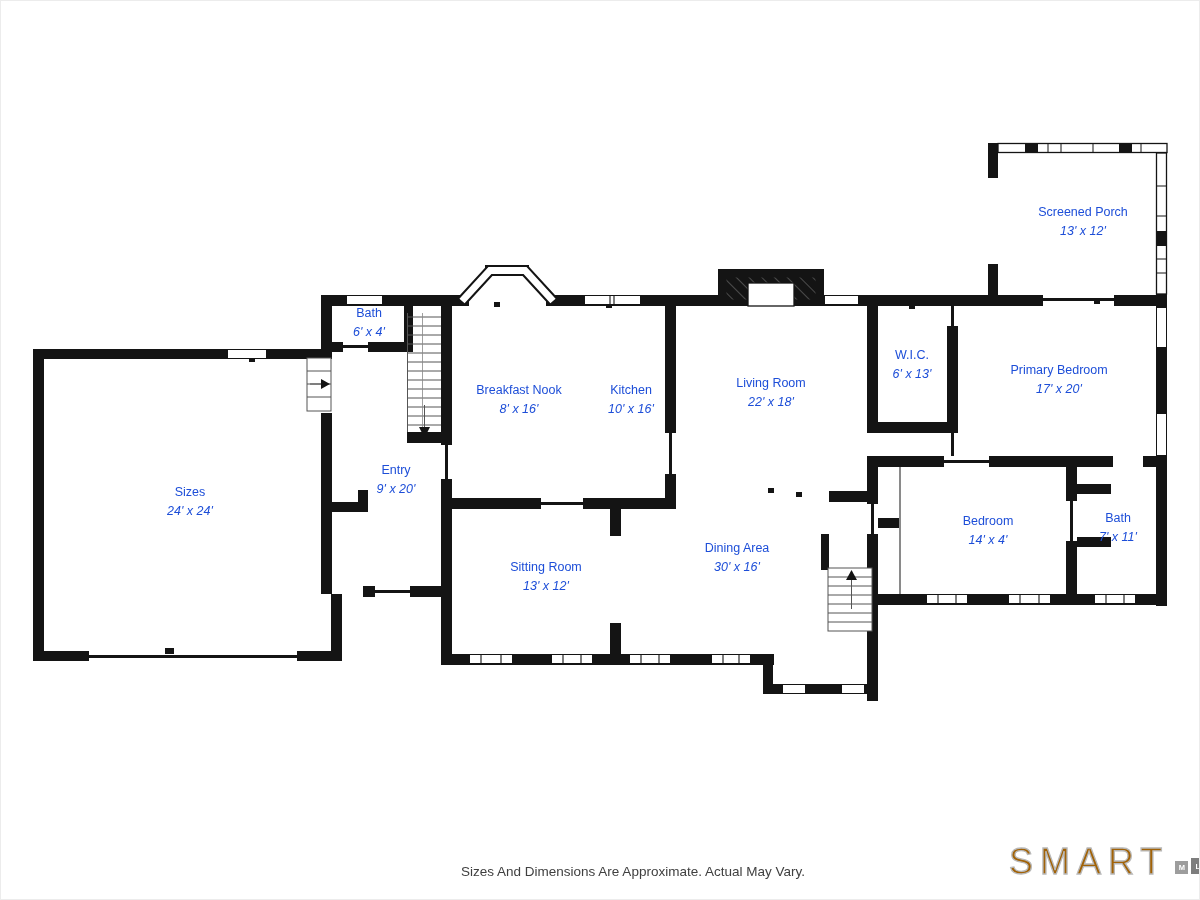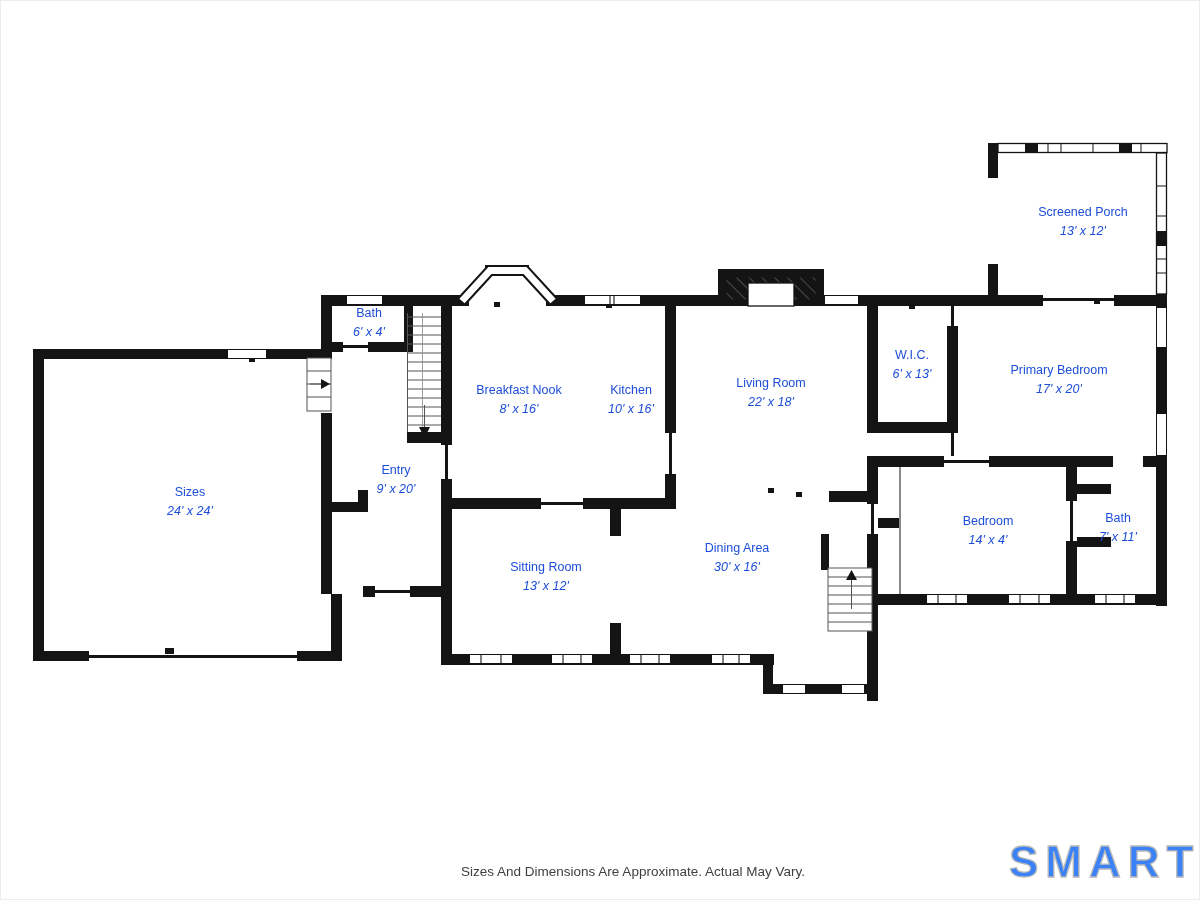--- a/index.html
+++ b/index.html
@@ -5,22 +5,22 @@
   html,body{margin:0;padding:0;background:#fff;}
   .plan{position:relative;width:1200px;height:900px;background:#fff;overflow:hidden;
         font-family:"Liberation Sans",sans-serif;border:1px solid #ececec;box-sizing:border-box;}
   .plan svg{position:absolute;left:0;top:0;}
   .room-label{position:absolute;transform:translate(-50%,-50%);text-align:center;
         color:#1d4ed8;font-size:12.5px;line-height:1.55;white-space:nowrap;}
   .room-label .dims{display:block;font-style:italic;}
   .disclaimer{position:absolute;left:600px;top:870px;transform:translate(-50%,-50%);
         font-size:13.5px;color:#404040;white-space:nowrap;margin-left:32px;}
   .logo{position:absolute;left:1008px;top:848px;display:flex;align-items:flex-end;gap:5px;}
-  .logo .brand{font-size:44px;line-height:26px;font-weight:700;letter-spacing:7px;
-        color:#3b82f6;-webkit-text-stroke:1.3px #b9b9b9;}
+  .logo .brand{font-size:36px;line-height:26px;font-weight:400;letter-spacing:7px;
+        color:#a16207;-webkit-text-stroke:1.3px #b9b9b9;}
   .logo .mls{display:flex;align-items:flex-end;gap:3px;margin-left:1px;padding-bottom:1px;}
   .logo .box{display:flex;align-items:center;justify-content:center;color:#fff;
         font-size:7.5px;font-weight:bold;width:13px;}
   .box-m{height:13px;background:#9d9d9d;}
   .box-l{height:16px;background:#7d7d7d;}
 </style>
 </head>
 <body>
 
 <div class="plan">

